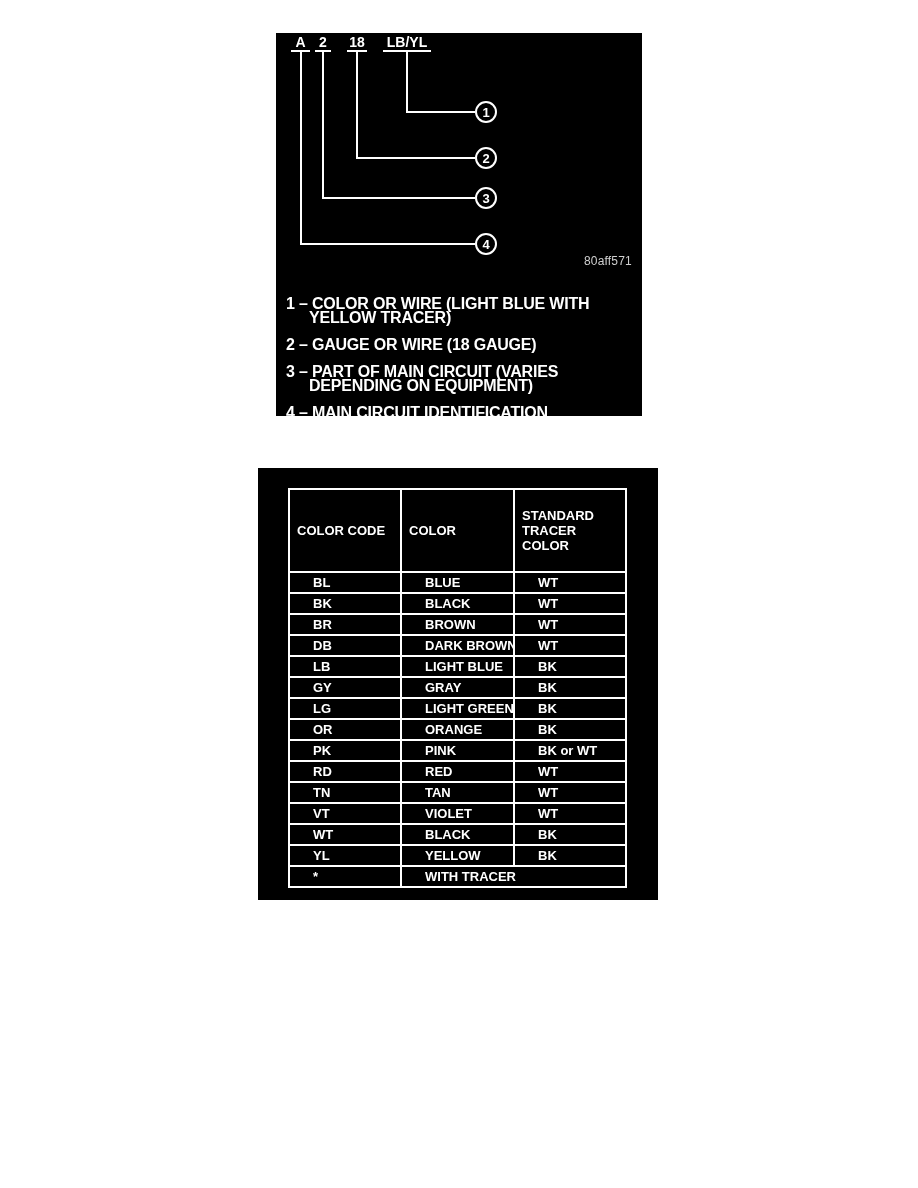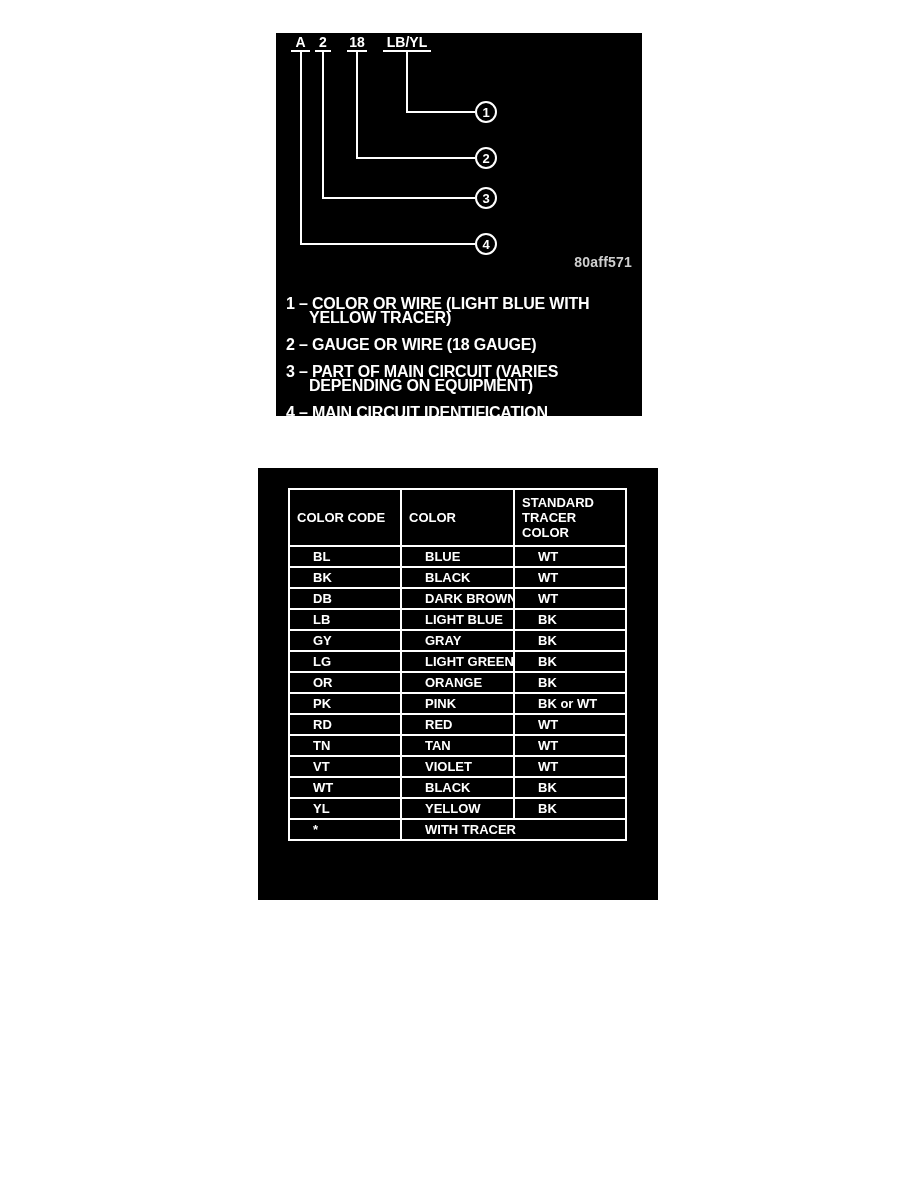--- a/index.html
+++ b/index.html
@@ -48,21 +48,21 @@
     display: flex; align-items: center; justify-content: center;
     font-weight: bold; font-size: 13px; color: #ffffff;
     background: #000000;
   }
   #callout-1 { top: 68px;  }
   #callout-2 { top: 114px; }
   #callout-3 { top: 154px; }
   #callout-4 { top: 200px; }
   .figure-id {
     position: absolute; right: 10px; top: 221px;
-    font-size: 14px; font-weight: bold; color: #cfcfcf;
+    font-size: 12px; font-weight: normal; color: #cfcfcf;
     letter-spacing: 0.2px;
   }
   .legend {
     position: absolute; left: 10px; top: 264px; width: 352px;
   }
   .legend-item {
     font-weight: bold; font-size: 16px; line-height: 14px;
     letter-spacing: -0.2px;
     color: #ffffff;
     padding-left: 23px; text-indent: -23px;
@@ -82,21 +82,21 @@
   .color-table th, .color-table td {
     border: 2px solid #ffffff;
     text-align: left; vertical-align: middle;
     padding: 1px 23px;
     line-height: 17px;
     white-space: nowrap;
     overflow: hidden;
   }
   .color-table th {
     line-height: 15px;
-    padding: 5px 7px;
+    padding: 18px 7px;
     height: 53px;
     white-space: normal;
     margin-top: 20px;
   }
 </style>
 </head>
 <body>
 
 <div class="panel" id="diagram-panel">
 
@@ -149,20 +149,25 @@
           <td>BL</td>
           <td>BLUE</td>
           <td>WT</td>
         </tr>
         <tr>
           <td>BK</td>
           <td>BLACK</td>
           <td>WT</td>
         </tr>
         <tr>
+          <td>BR</td>
+          <td>BROWN</td>
+          <td>WT</td>
+        </tr>
+        <tr>
           <td>DB</td>
           <td>DARK BROWN</td>
           <td>WT</td>
         </tr>
         <tr>
           <td>LB</td>
           <td>LIGHT BLUE</td>
           <td>BK</td>
         </tr>
         <tr>

